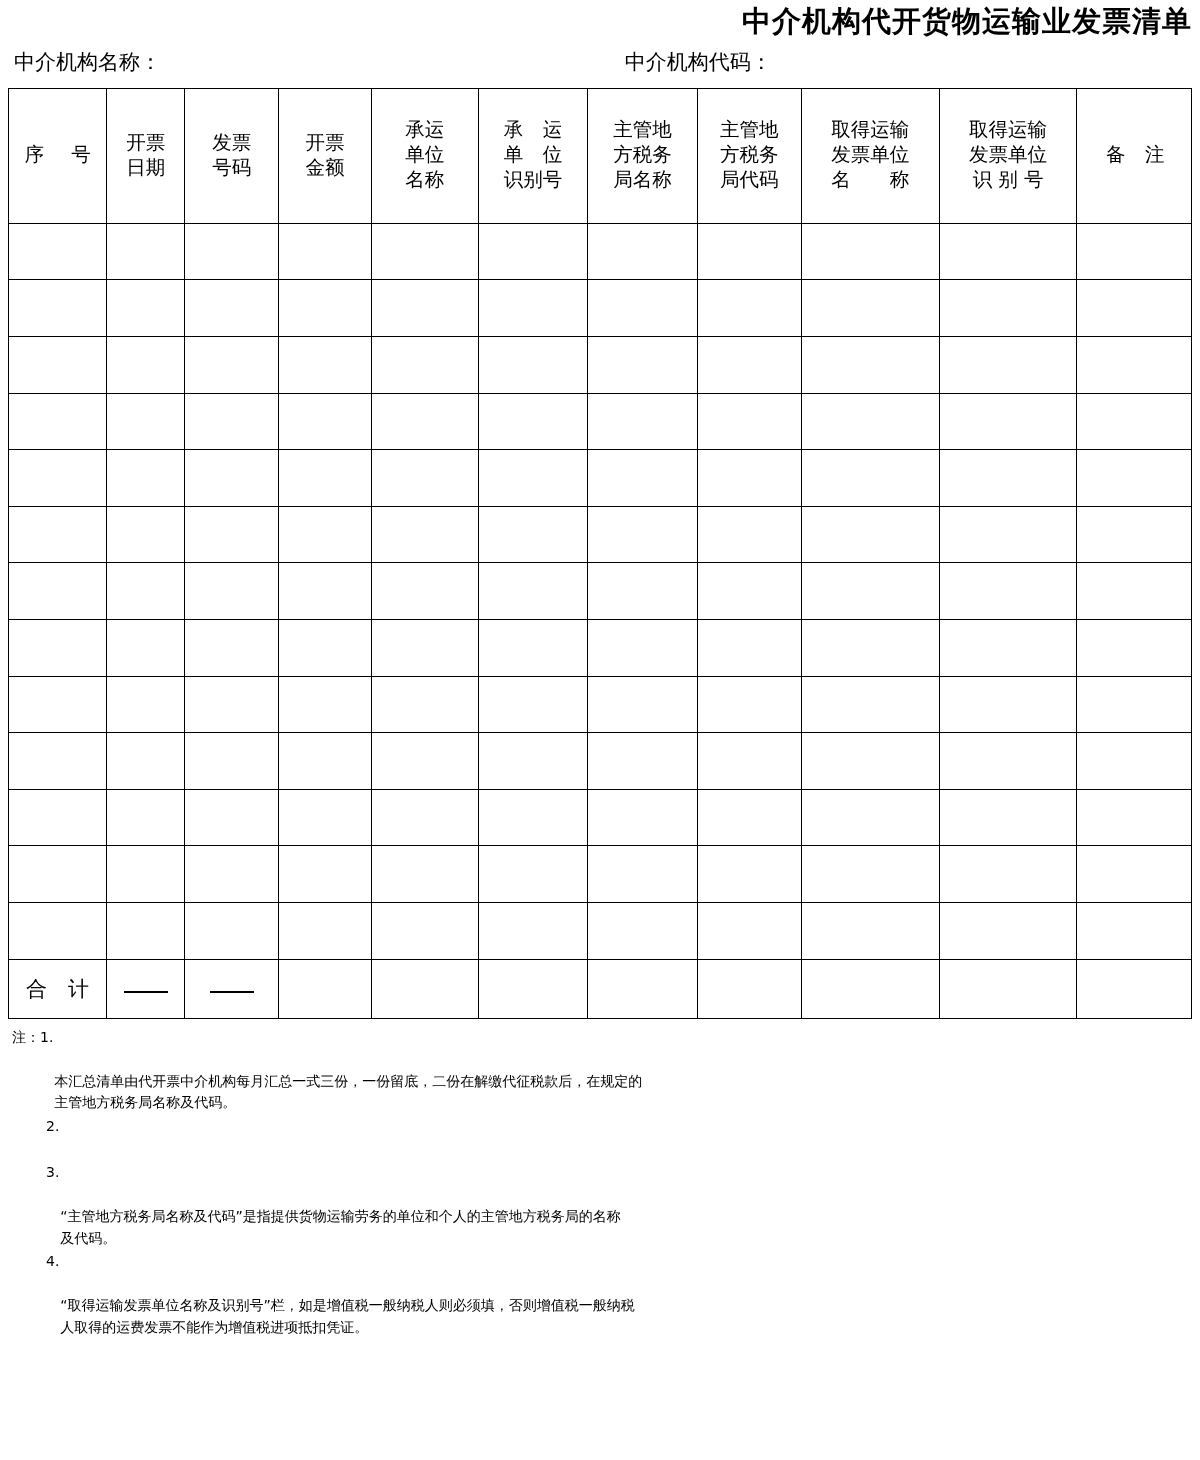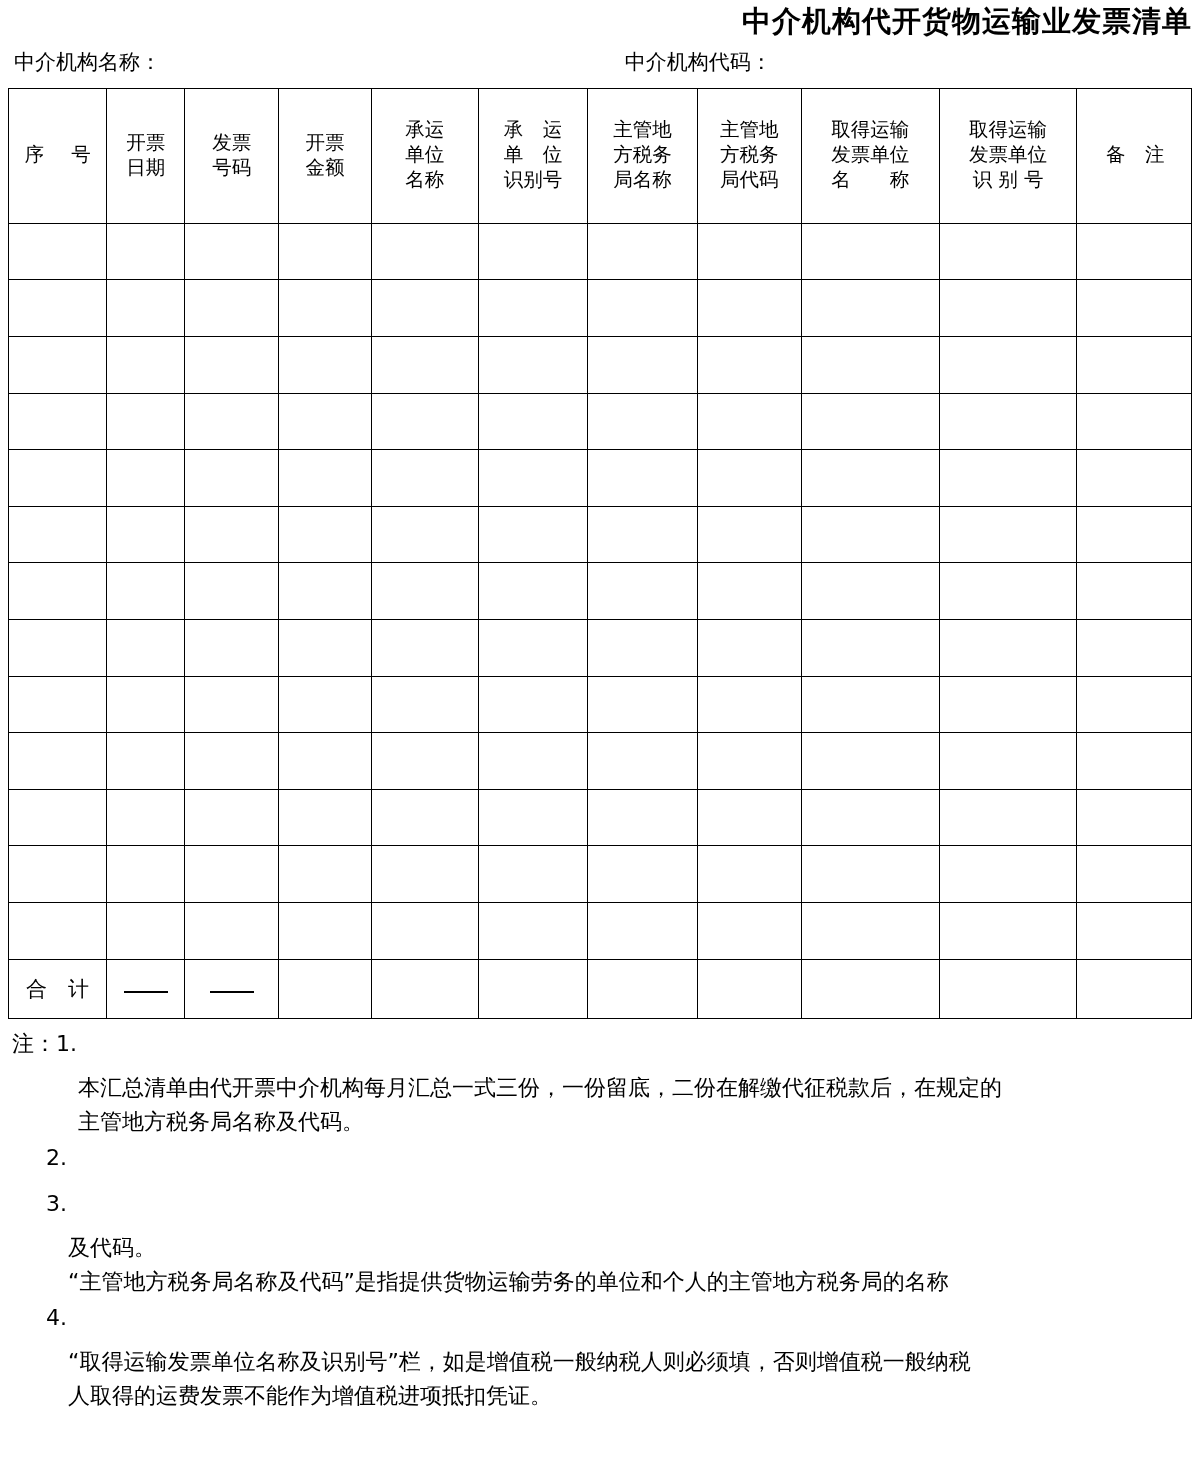--- a/index.html
+++ b/index.html
@@ -90,21 +90,21 @@
     display: inline-block;
     width: 44px;
     border-top: 2.2px solid #000000;
     height: 0;
     vertical-align: middle;
     margin-top: 4px;
   }
   .notes {
     margin: 8px 0 0 0;
     padding: 0 4px;
-    font-size: 22px;
+    font-size: 14px;
     line-height: 1.55;
   }
   .note {
     display: flex;
     align-items: flex-start;
     margin-bottom: 2px;
   }
   .note-label {
     flex: 0 0 auto;
     white-space: nowrap;
@@ -394,22 +394,22 @@
         </div>
       </div>
       <div class="note">
         <div class="note-label indent">2.</div>
         <div class="note-body">
         </div>
       </div>
       <div class="note">
         <div class="note-label indent">3.</div>
         <div class="note-body">
+          <p>“主管地方税务局名称及代码”是指提供货物运输劳务的单位和个人的主管地方税务局的名称</p>
           <p>及代码。</p>
-          <p>“主管地方税务局名称及代码”是指提供货物运输劳务的单位和个人的主管地方税务局的名称</p>
         </div>
       </div>
       <div class="note">
         <div class="note-label indent">4.</div>
         <div class="note-body">
           <p>“取得运输发票单位名称及识别号”栏，如是增值税一般纳税人则必须填，否则增值税一般纳税</p>
           <p>人取得的运费发票不能作为增值税进项抵扣凭证。</p>
         </div>
       </div>
     </div>

